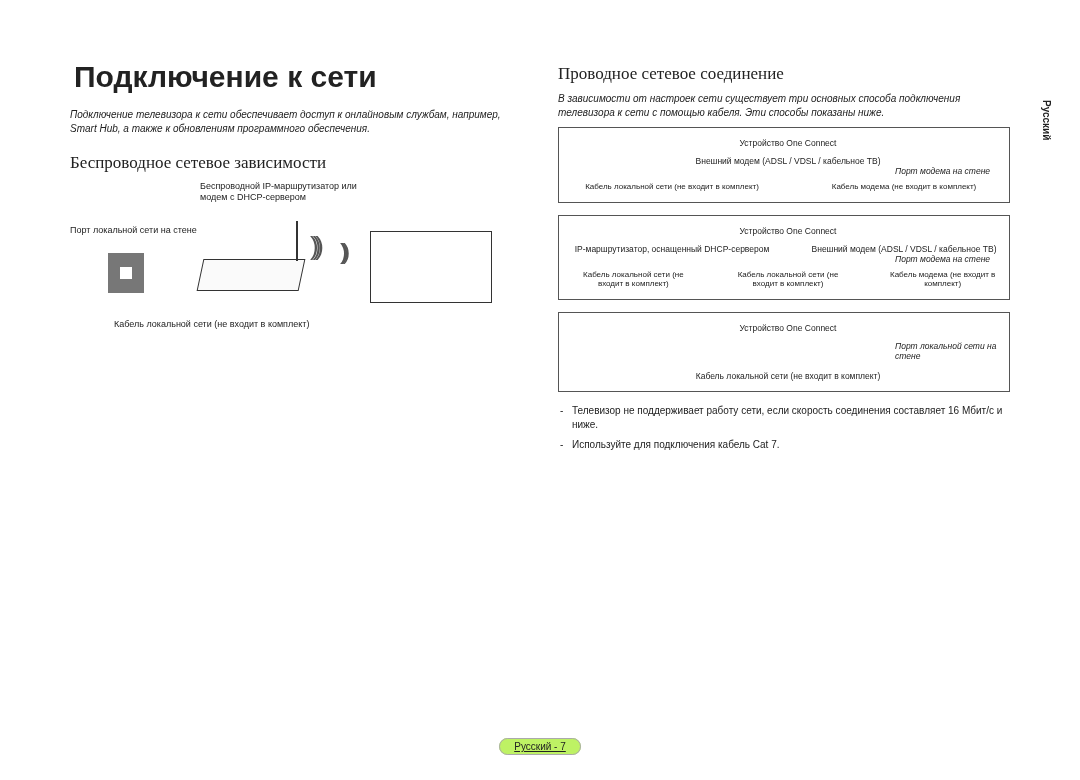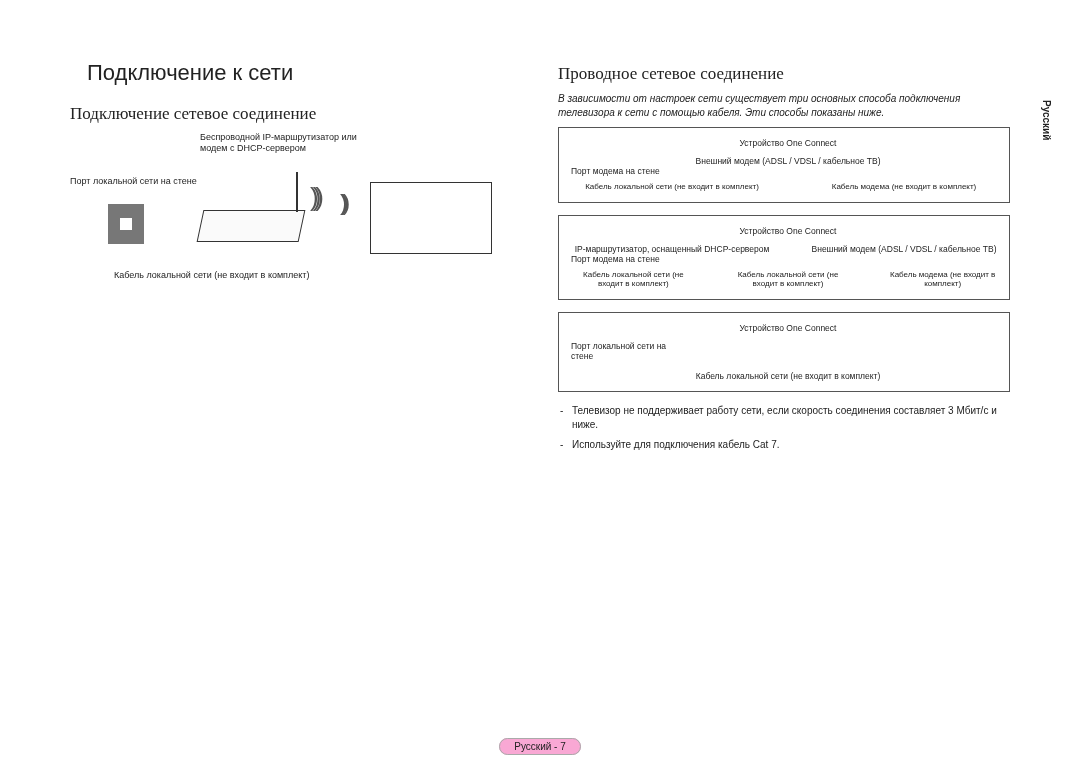--- a/index.html
+++ b/index.html
@@ -17,23 +17,23 @@
     padding: 60px 70px 30px 70px;
     display: flex;
     gap: 36px;
     position: relative;
   }
   .col {
     flex: 1;
     min-width: 0;
   }
   h1 {
-    font-size: 22px;
-    font-weight: normal;
-    margin: 0 0 14px 17px;
+    font-size: 30px;
+    font-weight: bold;
+    margin: 0 0 14px 4px;
   }
   h2 {
     font-size: 17px;
     font-weight: normal;
     margin: 18px 0 8px 0;
     font-family: Liberation Serif, serif;
   }
   p {
     margin: 0 0 8px 0;
     line-height: 1.35;
@@ -53,21 +53,22 @@
     bottom: 28px;
     left: 0;
     right: 0;
     text-align: center;
     font-size: 10px;
   }
   .footer span {
     border: 1px solid #aaa;
     border-radius: 10px;
     padding: 2px 14px;
-    background: #f9a8d4;
+    background: #bef264;
+    text-decoration: underline;
   }
 
   
   .wifi-diagram {
     position: relative;
     height: 170px;
     margin-top: 4px;
   }
   .lbl {
     position: absolute;
@@ -142,20 +143,22 @@
     text-align: center;
     margin-top: 6px;
   }
   .wb-row > div {
     flex: 1;
     line-height: 1.2;
   }
   .wb-row.small > div { font-size: 8px; }
   .wb-rightblock {
     display:flex;
+    justify-content:flex-end;
+    font-style:italic;
   }
   .wb-rightblock > div { width: 110px; text-align:left; }
 
   ul.notes {
     list-style: none;
     padding: 0;
     margin: 6px 0 0 0;
   }
   ul.notes li {
     position: relative;
@@ -171,22 +174,23 @@
 </style>
 </head>
 <body>
 
 <div class="sidebar-lang">Русский</div>
 
 <div class="page">
 
   <div class="col">
     <h1>Подключение к сети</h1>
-
-    <h2>Подключение сетевое соединение</h2>
+    <p>Подключение телевизора к сети обеспечивает доступ к онлайновым службам, например, Smart Hub, а также к обновлениям программного обеспечения.</p>
+
+    <h2>Беспроводное сетевое зависимости</h2>
 
     <div class="wifi-diagram">
       <div class="lbl" style="left:130px; top:0; width:170px;">Беспроводной IP-маршрутизатор
 или модем с DHCP-сервером</div>
       <div class="lbl" style="left:0; top:44px; width:160px; text-align:left;">Порт локальной сети на стене</div>
       <div class="wallport"></div>
       <div class="router"></div>
       <div class="antenna"></div>
       <div class="wifi-arcs">)))</div>
       <div class="wifi-arcs2">)))</div>
@@ -239,21 +243,21 @@
     <div class="wired-box">
       <div class="wb-title">Устройство One Connect</div>
       <div class="wb-rightblock">
           <div>Порт локальной
 сети на стене</div>
         </div>
       <div style="text-align:center; margin-top:10px;">Кабель локальной сети (не входит в комплект)</div>
     </div>
 
     <ul class="notes">
-      <li>Телевизор не поддерживает работу сети, если скорость соединения составляет 3 Мбит/с и ниже.</li>
+      <li>Телевизор не поддерживает работу сети, если скорость соединения составляет 16 Мбит/с и ниже.</li>
       <li>Используйте для подключения кабель Cat 7.</li>
     </ul>
   </div>
 
 </div>
 
 <div class="footer">
   <span>Русский - 7</span>
 </div>
 

